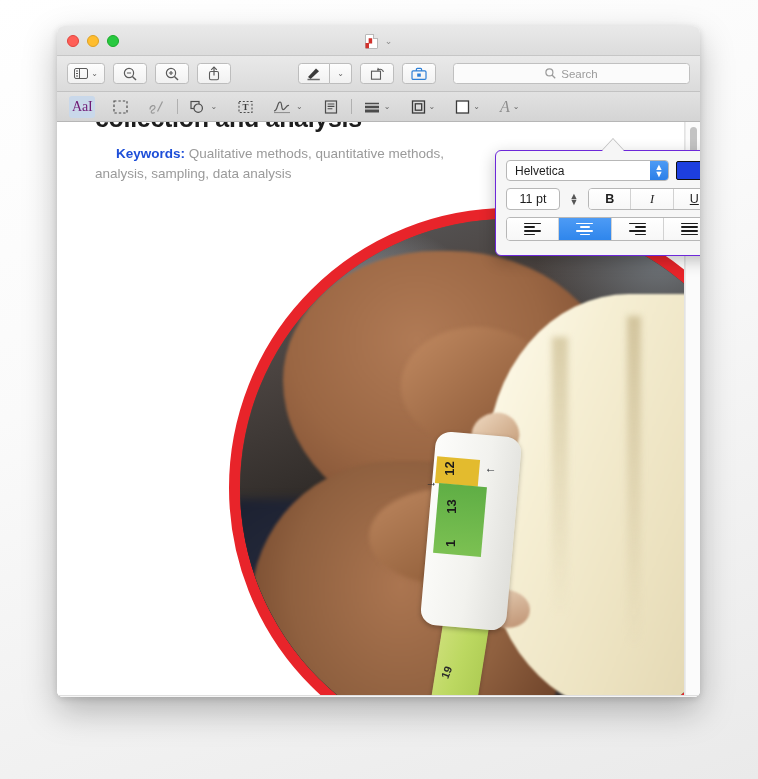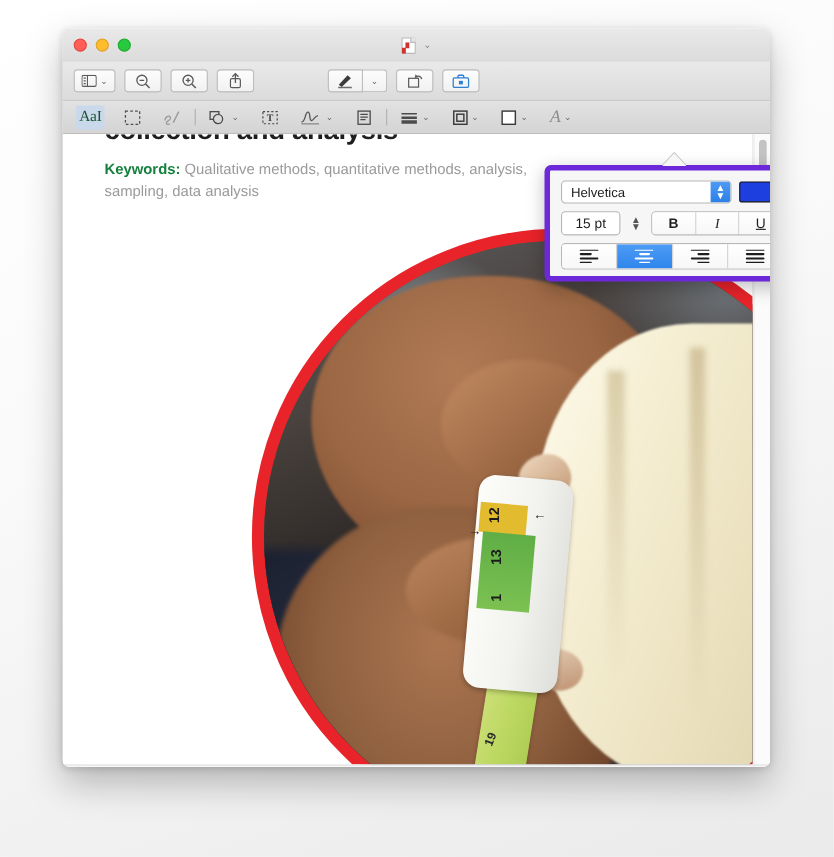--- a/index.html
+++ b/index.html
@@ -114,21 +114,21 @@
     padding: 0 12px;
   }
   .mk {
     height: 22px; min-width: 22px;
     display: flex; align-items: center; justify-content: center; gap: 3px;
     padding: 0 3px; border-radius: 3px;
   }
   .mk.active { background: #c9d8ea; }
   .mk-gap { width: 14px; }
   .mk-div { width: 1px; height: 15px; background: #b0b0b0; margin: 0 9px; }
-  .aaI { font-size: 14px; color: #14532d; font-family: "Liberation Serif", serif; letter-spacing: -0.2px; }
+  .aaI { font-size: 14px; color: #701a75; font-family: "Liberation Serif", serif; letter-spacing: -0.2px; }
 
   
   .docarea {
     position: relative;
     height: 593px;
     background: #ffffff;
     overflow: hidden;
   }
   .page {
     position: absolute;
@@ -148,21 +148,21 @@
     white-space: nowrap;
   }
   .doc-keywords {
     position: absolute;
     left: 38px; top: 22px;
     width: 390px;
     font-size: 13.5px;
     line-height: 1.45;
     color: #9a9a9a;
   }
-  .doc-keywords b { color: #15803d; font-weight: bold; }
+  .doc-keywords b { color: #1d4ed8; font-weight: bold; margin-left: 21px; }
 
   
   .photo {
     position: absolute;
     left: 172px; top: 86px;
     width: 560px; height: 560px;
     border-radius: 50%;
     border: 11px solid #e8242a;
     overflow: hidden;
     background: #6d4e3c;
@@ -305,21 +305,21 @@
     background: #f6f6f6;
     border-top: 1px solid #dfdfdf;
   }
 
   
   .popover {
     position: absolute;
     left: 438px; top: 124px;
     width: 232px; height: 106px;
     background: #f6f6f6;
-    border: 5px solid #6d28d9;
+    border: 1px solid #6d28d9;
     border-radius: 6px;
     box-shadow: 0 5px 16px rgba(0,0,0,0.24);
     padding: 9px 10px;
     z-index: 40;
   }
   .pop-arrow {
     position: absolute;
     left: 545px; top: 113px;
     width: 0; height: 0;
     border-left: 11px solid transparent;
@@ -477,20 +477,27 @@
       </div>
       <div class="sp"></div>
       <div class="tb-btn" style="width:34px;">
         <svg width="16" height="14" viewBox="0 0 16 14">
           <rect x="1" y="3.8" width="14" height="8.6" rx="1.2" fill="none" stroke="#2d7fd6" stroke-width="1.2"></rect>
           <path d="M5.4 3.8 V2.4 a1 1 0 0 1 1-1 h3.2 a1 1 0 0 1 1 1 V3.8" fill="none" stroke="#2d7fd6" stroke-width="1.2"></path>
           <rect x="6.2" y="6.5" width="3.6" height="3.2" fill="#2d7fd6"></rect>
         </svg>
       </div>
 
+      <div class="searchbox">
+        <svg width="11" height="11" viewBox="0 0 11 11">
+          <circle cx="4.4" cy="4.4" r="3.5" fill="none" stroke="#9b9b9b" stroke-width="1.2"></circle>
+          <line x1="7" y1="7" x2="10.2" y2="10.2" stroke="#9b9b9b" stroke-width="1.3"></line>
+        </svg>
+        <span class="ph">Search</span>
+      </div>
     </div>
 
     <div class="markupbar">
       <div class="mk active">
         <span class="aaI">AaI</span>
       </div>
       <div class="mk-gap"></div>
       <div class="mk">
         <svg width="15" height="14" viewBox="0 0 15 14">
           <rect x="1" y="1" width="13" height="12" fill="none" stroke="#4c4c4c" stroke-width="1.2" stroke-dasharray="2.4 2"></rect>
@@ -621,21 +628,21 @@
           <span class="name">Helvetica</span>
           <span class="stepper-blue">
             <span>▲</span>
             <span>▼</span>
           </span>
         </div>
         <div class="swatch"></div>
       </div>
 
       <div class="pop-row">
-        <div class="sizefield">15 pt</div>
+        <div class="sizefield">11 pt</div>
         <div class="stepper-gray">
           <span>▲</span>
           <span>▼</span>
         </div>
         <div class="seg">
           <div class="bold">B</div>
           <div class="ital">I</div>
           <div class="und">U</div>
         </div>
       </div>

